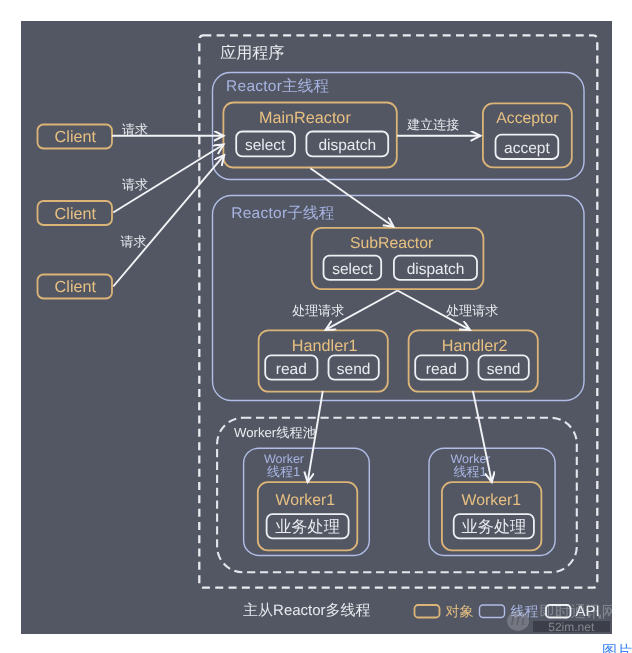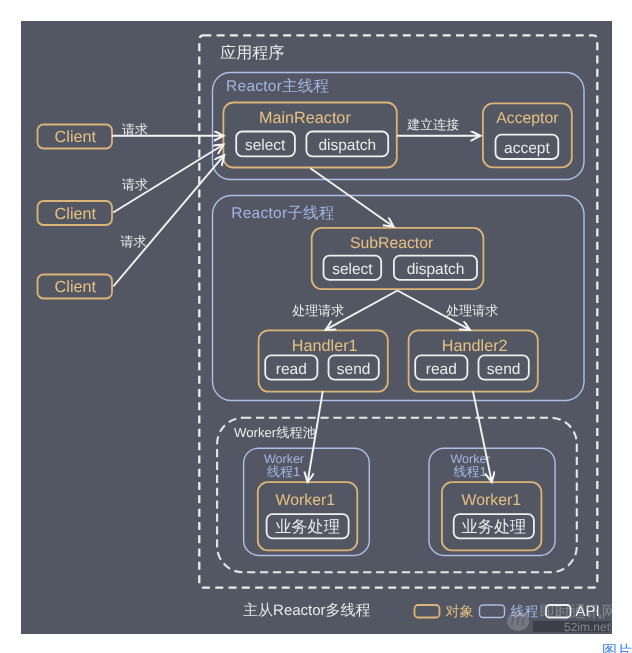--- a/index.html
+++ b/index.html
@@ -10,21 +10,21 @@
   #watermark{position:absolute;left:0;top:0;width:632px;height:653px;pointer-events:none;}
   #wm-logo{position:absolute;left:507px;top:600px;width:21.8px;height:20px;border-radius:50%;
            background:rgba(236,238,243,0.22);}
   #wm-logo span{position:absolute;left:0;top:-1px;width:21.8px;text-align:center;
            font-family:"DejaVu Serif",serif;font-style:italic;font-size:17px;
            color:rgba(64,66,74,0.40);}
   #wm-text{position:absolute;left:531.5px;top:591px;font-size:15.5px;letter-spacing:0px;
            color:rgba(236,238,242,0.30);font-family:"Liberation Sans",sans-serif;padding-left:8px;}
   #wm-bar{position:absolute;left:532.5px;top:610.2px;width:77.5px;height:11px;
            background:rgba(30,32,38,0.42);}
-  #wm-bar span{position:absolute;left:0;top:-1.5px;width:77.5px;text-align:right;font-size:12px;
+  #wm-bar span{position:absolute;left:0;top:-1.5px;width:77.5px;text-align:center;font-size:12px;
            color:rgba(238,240,245,0.40);font-family:"Liberation Sans",sans-serif;}
   #caption{position:absolute;left:0;top:632px;width:632px;text-align:right;
            font-size:15px;color:#3b82f6;font-family:"Liberation Sans",sans-serif;}
   .ob{fill:none;stroke:#dcb478;stroke-width:1.8;}
   .wb{fill:none;stroke:#eef0f4;stroke-width:1.8;}
   .bb{fill:none;stroke:#b1bde6;stroke-width:1.4;}
   .dash-out{fill:none;stroke:#e9ebef;stroke-width:2.3;stroke-dasharray:8 5.3;}
   .dash-in{fill:none;stroke:#e3e6ec;stroke-width:2.1;stroke-dasharray:8.2 4.7;}
   .ln{stroke:#f2f3f6;stroke-width:1.9;fill:none;}
   text{font-family:"Liberation Sans",sans-serif;}

